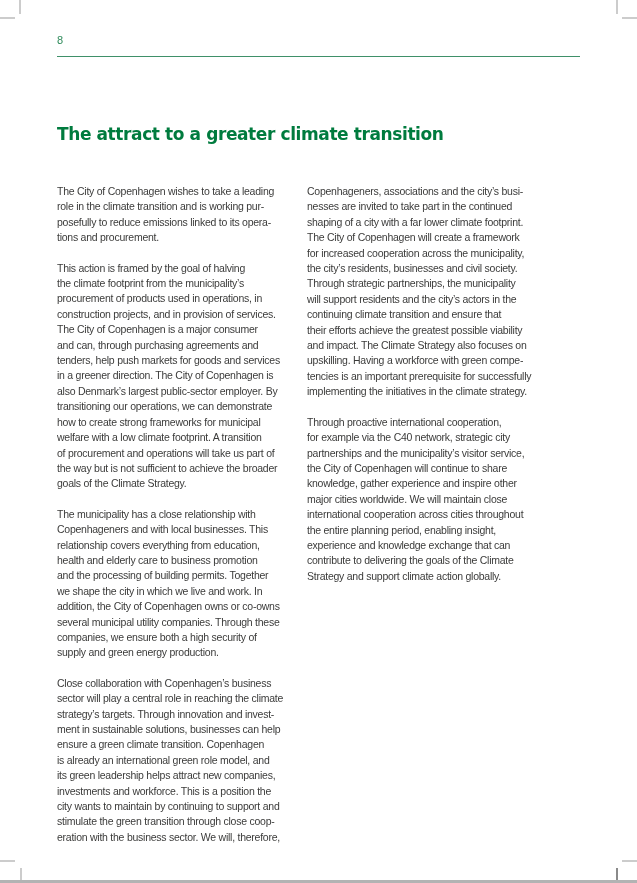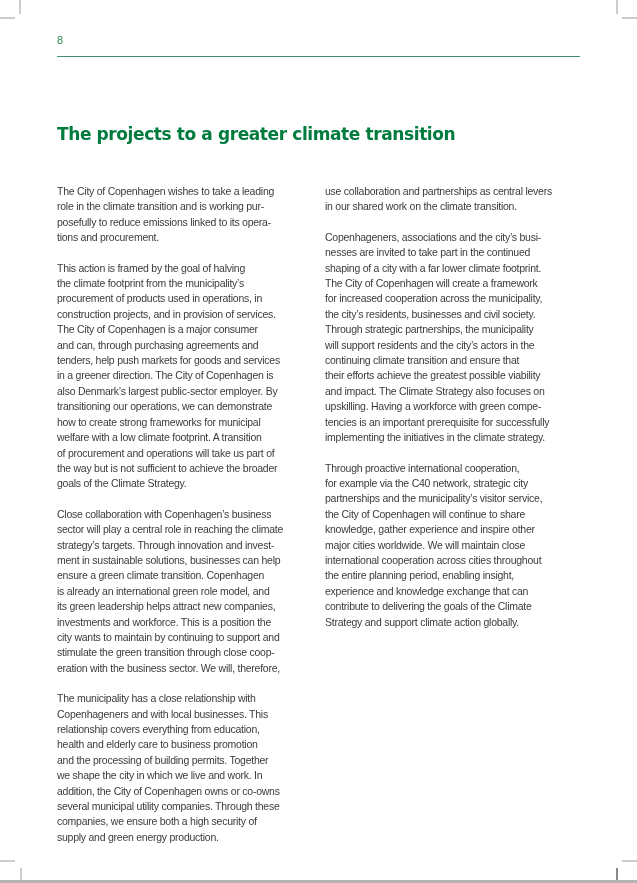--- a/index.html
+++ b/index.html
@@ -48,21 +48,21 @@
   h1.section-heading {
     position: absolute; left: 57px; top: 124px; margin: 0;
     font-size: 17px; font-weight: bold; letter-spacing: -0.4px;
     color: #007b3e;
     font-family: "DejaVu Sans", "Liberation Sans", sans-serif;
   }
 
   
   .columns {
     position: absolute; left: 57px; top: 184px; width: 523px;
-    display: flex; gap: 18px;
+    display: flex; 
   }
   .col { width: 250px; flex: 0 0 250px; }
   .col p {
     margin: 0 0 15px 0;
     font-size: 10.5px;
     line-height: 15.4px;
     letter-spacing: -0.25px;
     color: #3b3b3a;
     white-space: pre;
   }
@@ -80,21 +80,21 @@
   <div class="crop crop-bl-v"></div>
   <div class="crop crop-br-h"></div>
   <div class="crop crop-br-v"></div>
   <div class="bottom-strip"></div>
 
   <div class="runhead-row">
     <span class="pagenum">8</span>
   </div>
   <div class="header-rule"></div>
 
-  <h1 class="section-heading">The projects to a greater climate transition</h1>
+  <h1 class="section-heading">The attract to a greater climate transition</h1>
 
   <div class="columns">
     <div class="col">
       <p>The City of Copenhagen wishes to take a leading
 role in the climate transition and is working pur-
 posefully to reduce emissions linked to its opera-
 tions and procurement.</p>
       <p>This action is framed by the goal of halving
 the climate footprint from the municipality’s
 procurement of products used in operations, in
@@ -103,45 +103,43 @@
 and can, through purchasing agreements and
 tenders, help push markets for goods and services
 in a greener direction. The City of Copenhagen is
 also Denmark’s largest public-sector employer. By
 transitioning our operations, we can demonstrate
 how to create strong frameworks for municipal
 welfare with a low climate footprint. A transition
 of procurement and operations will take us part of
 the way but is not sufficient to achieve the broader
 goals of the Climate Strategy.</p>
+      <p>The municipality has a close relationship with
+Copenhageners and with local businesses. This
+relationship covers everything from education,
+health and elderly care to business promotion
+and the processing of building permits. Together
+we shape the city in which we live and work. In
+addition, the City of Copenhagen owns or co-owns
+several municipal utility companies. Through these
+companies, we ensure both a high security of
+supply and green energy production.</p>
       <p>Close collaboration with Copenhagen’s business
 sector will play a central role in reaching the climate
 strategy’s targets. Through innovation and invest-
 ment in sustainable solutions, businesses can help
 ensure a green climate transition. Copenhagen
 is already an international green role model, and
 its green leadership helps attract new companies,
 investments and workforce. This is a position the
 city wants to maintain by continuing to support and
 stimulate the green transition through close coop-
 eration with the business sector. We will, therefore,</p>
-      <p>The municipality has a close relationship with
-Copenhageners and with local businesses. This
-relationship covers everything from education,
-health and elderly care to business promotion
-and the processing of building permits. Together
-we shape the city in which we live and work. In
-addition, the City of Copenhagen owns or co-owns
-several municipal utility companies. Through these
-companies, we ensure both a high security of
-supply and green energy production.</p>
     </div>
     <div class="col">
-      <p>use collaboration and partnerships as central levers
-in our shared work on the climate transition.</p>
       <p>Copenhageners, associations and the city’s busi-
 nesses are invited to take part in the continued
 shaping of a city with a far lower climate footprint.
 The City of Copenhagen will create a framework
 for increased cooperation across the municipality,
 the city’s residents, businesses and civil society.
 Through strategic partnerships, the municipality
 will support residents and the city’s actors in the
 continuing climate transition and ensure that
 their efforts achieve the greatest possible viability

